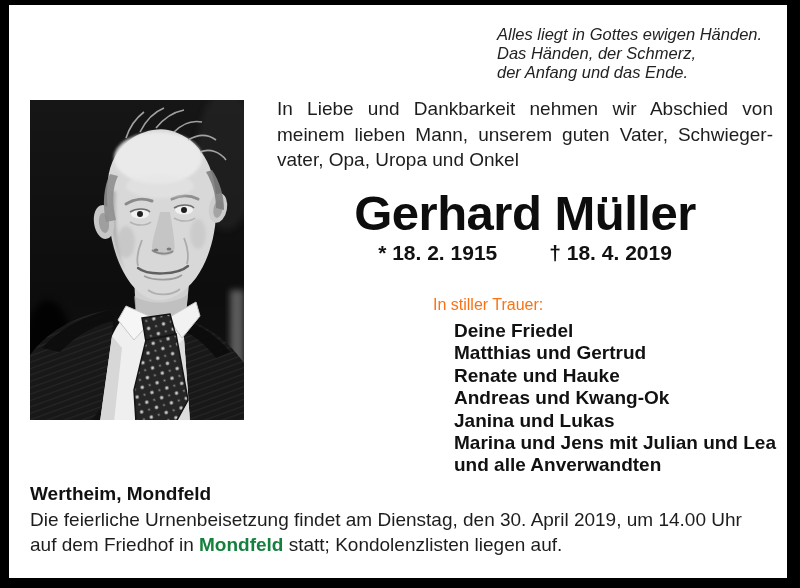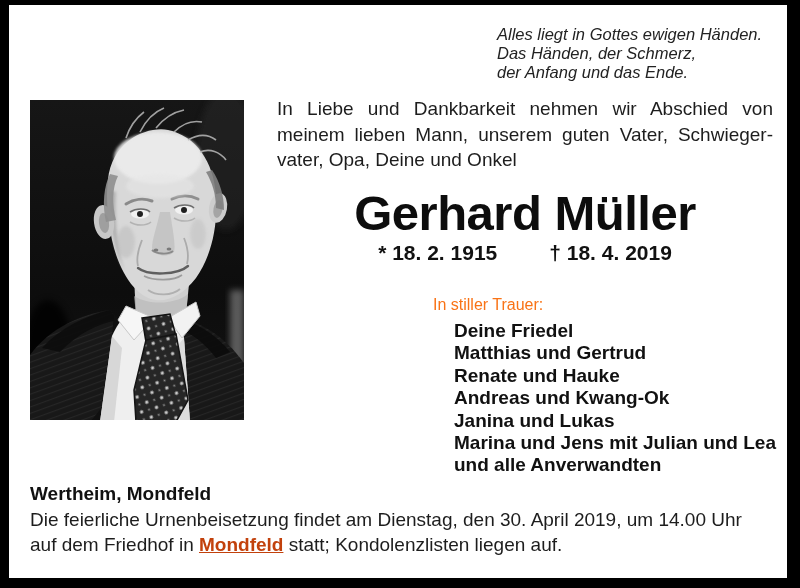--- a/index.html
+++ b/index.html
@@ -59,21 +59,21 @@
 
   
   .place{
     left:30px;top:483px;
     font-size:19px;font-weight:700;color:#111;
   }
   .announce{
     left:30px;top:508px;width:746px;
     font-size:19px;line-height:24.5px;color:#1d1d1d;
   }
-  .announce b{font-weight:700;color:#c2410c;text-decoration:underline;}
+  .announce b{font-weight:700;color:#15803d;}
 
   .photo{
     left:30px;top:100px;width:214px;height:320px;
   }
   .photo svg{display:block;width:214px;height:320px;}
 </style>
 </head>
 <body>
 
 <div class="card">
@@ -184,21 +184,21 @@
 
       <ellipse cx="96" cy="142" rx="9" ry="16" fill="#bcbcbc" opacity="0.55" filter="url(#soft2)"></ellipse>
       <ellipse cx="168" cy="134" rx="8" ry="15" fill="#c0c0c0" opacity="0.5" filter="url(#soft2)"></ellipse>
       <ellipse cx="130" cy="86" rx="34" ry="12" fill="#e6e6e6" opacity="0.6" filter="url(#soft2)"></ellipse>
     </svg>
   </div>
 
   <div class="abs intro">
     <div class="jline">In Liebe und Dankbarkeit nehmen wir Abschied von</div>
     <div class="jline">meinem lieben Mann, unserem guten Vater, Schwieger-</div>
-    <div>vater, Opa, Deine und Onkel</div>
+    <div>vater, Opa, Uropa und Onkel</div>
   </div>
 
   <div class="abs name">Gerhard Müller</div>
   <div class="abs dates">
     <span>* 18. 2. 1915</span>
     <span>† 18. 4. 2019</span>
   </div>
 
   <div class="abs trauer-head">In stiller Trauer:</div>
   <div class="abs mourners">

